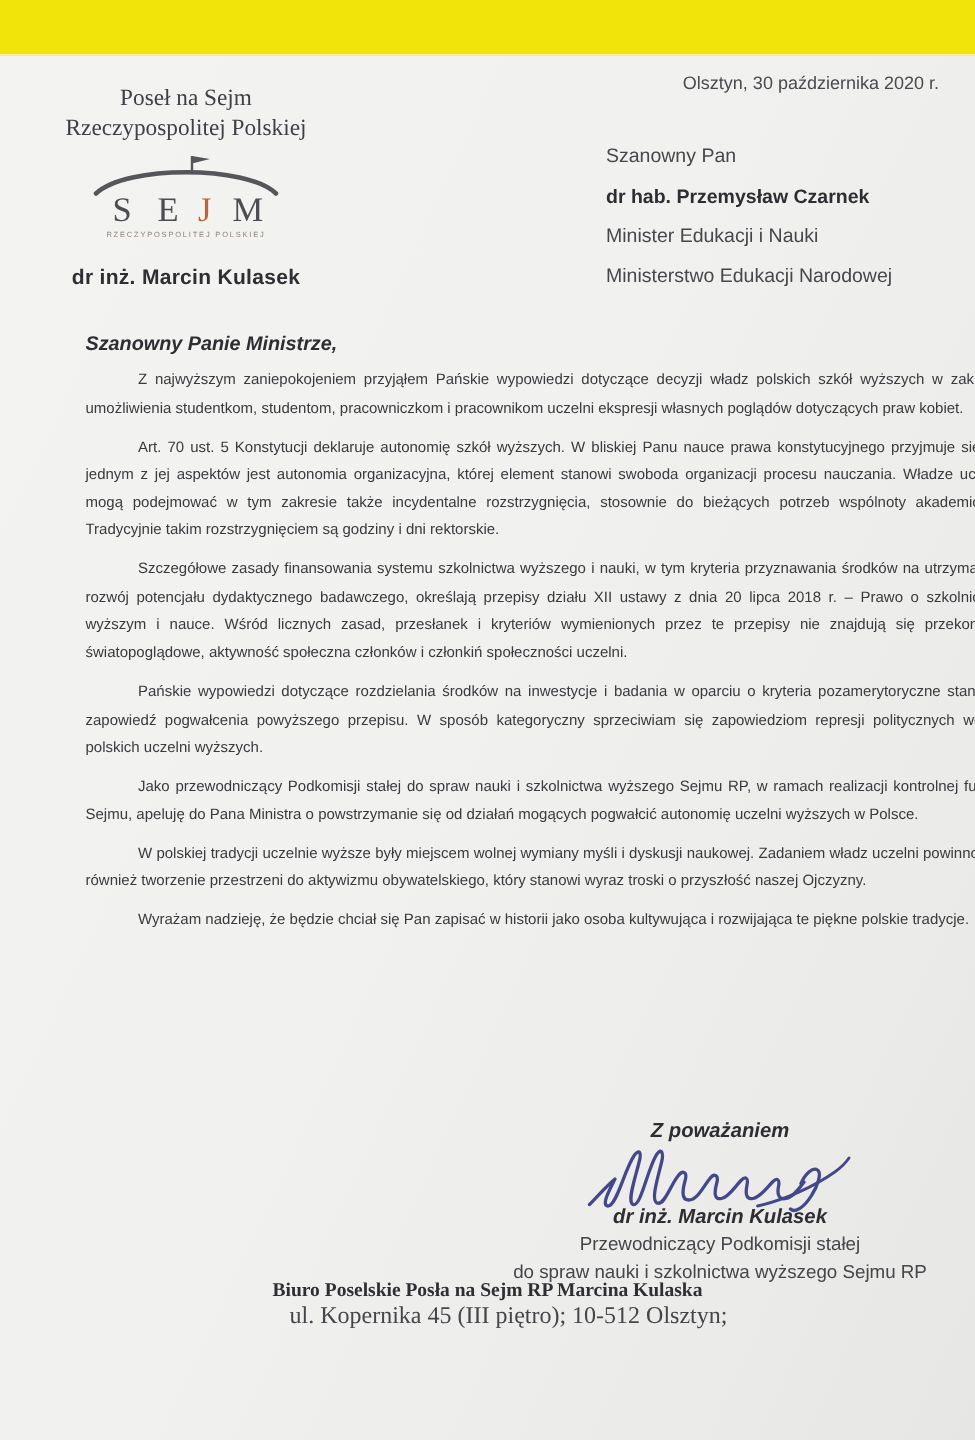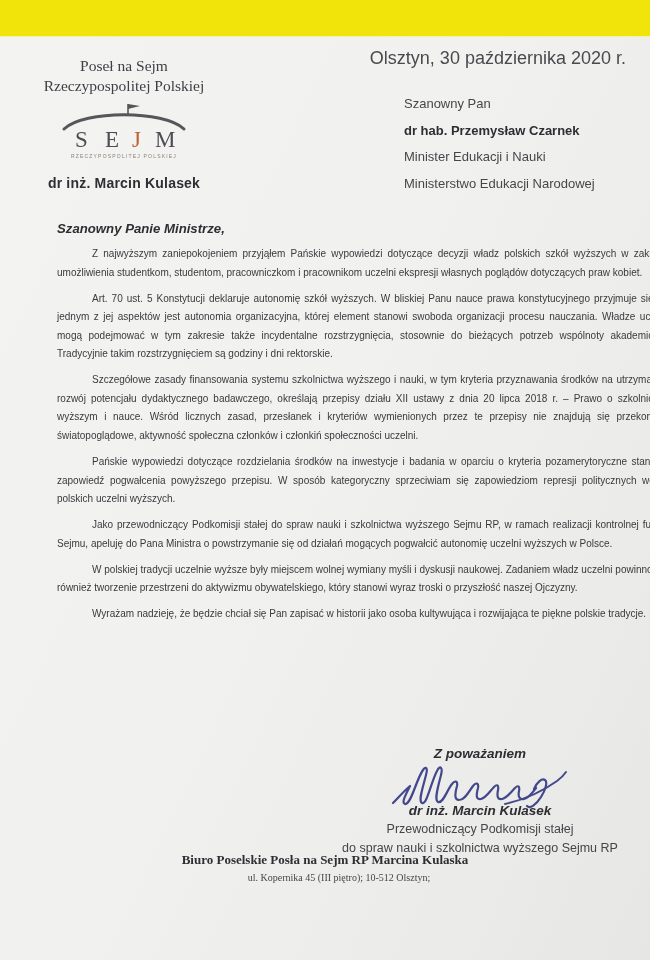--- a/index.html
+++ b/index.html
@@ -13,21 +13,21 @@
     font-family:"Liberation Sans", sans-serif;
     color:#3a3a3e;
   }
   .accent-bar {
     position:absolute; top:0; left:0; right:0; height:37px;
     background:#f0e40b;
     border-bottom:1px solid #f6efa4;
   }
   .date-line {
     position:absolute; top:48px; right:24px;
-    font-size:18px; color:#4a4a4e;
+    font-size:12px; color:#4a4a4e;
   }
   
   .letterhead {
     position:absolute; top:56px; left:26px; width:196px;
     text-align:center;
   }
   .lh-serif {
     font-family:"Liberation Serif", serif;
     font-size:15.5px; line-height:20px; color:#3f4046;
   }
@@ -75,21 +75,21 @@
   .signatory-title {
     font-size:12.5px; color:#45454a; line-height:19px; margin-top:2px;
   }
   
   .footer {
     position:absolute; top:852px; left:0; right:0;
     text-align:center;
     font-family:"Liberation Serif", serif;
   }
   .footer-line1 { font-size:13px; font-weight:bold; color:#2e2e33; }
-  .footer-line2, .footer-line3 { font-size:10px; color:#46464a; line-height:15.5px;margin-left:28px; }
+  .footer-line2, .footer-line3 { font-size:16px; color:#46464a; line-height:15.5px;margin-left:28px; }
   .footer-line2 { margin-top:2px; }
 </style>
 </head>
 <body>
 
 <div class="page">
 
   <div class="accent-bar"></div>
 
   <div class="date-line">Olsztyn, 30 października 2020 r.</div>

